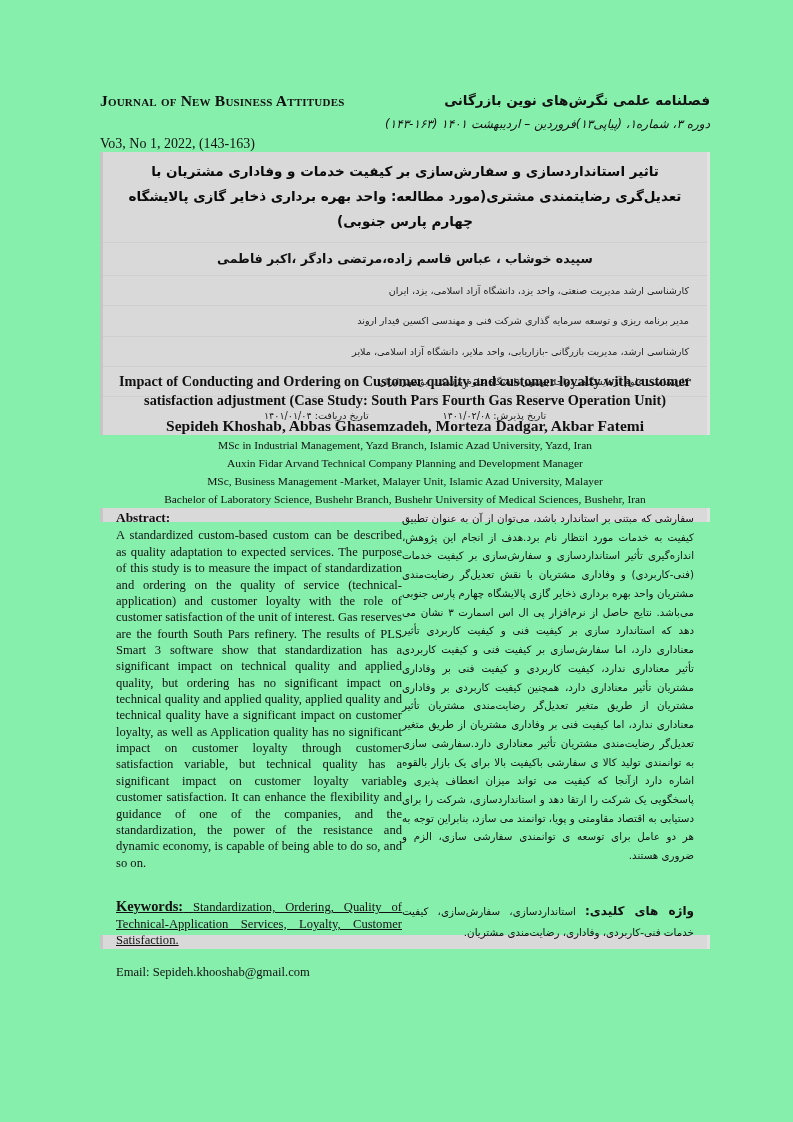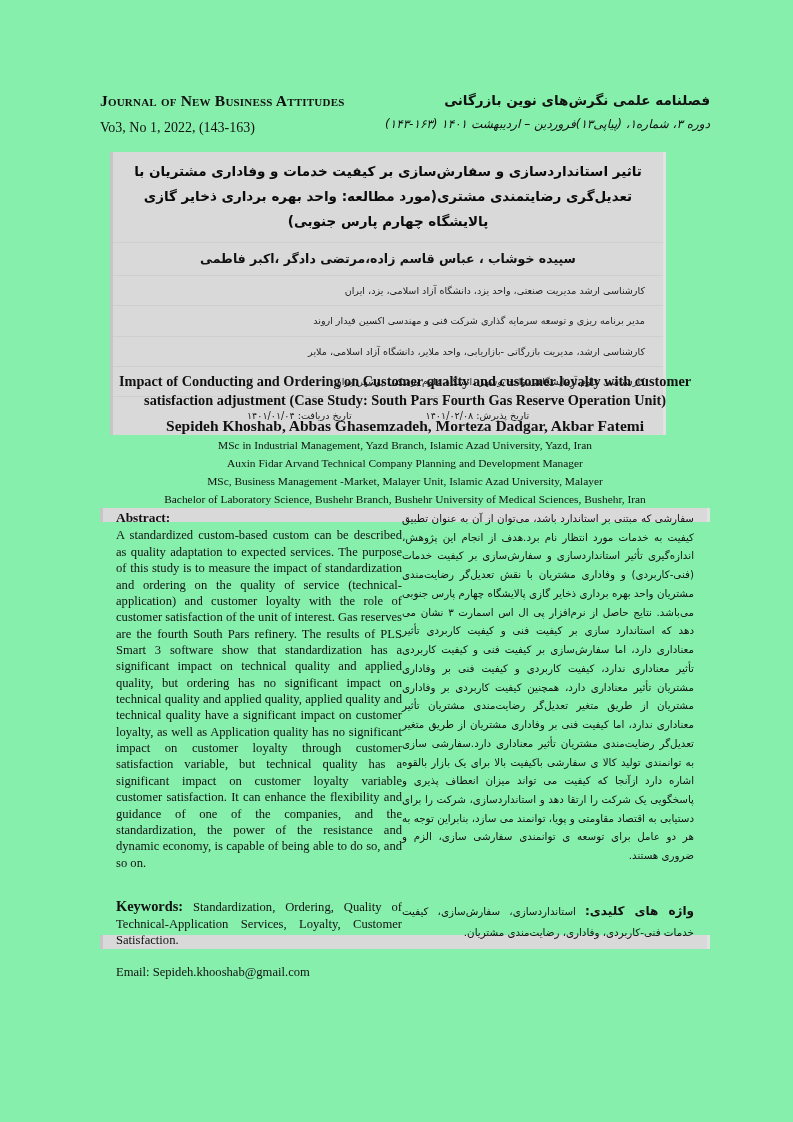--- a/index.html
+++ b/index.html
@@ -34,21 +34,21 @@
   }
   .journal-name-en {
     font-size: 15.5px;
     font-weight: bold;
     letter-spacing: 0.2px;
     white-space: nowrap;
     font-variant: small-caps;
   }
   .issue-line-en {
     font-size: 14px;
-    margin-top: 10px;
+    margin-top: 26px;
     white-space: nowrap;
   }
   .masthead-right {
     text-align: right;
     direction: rtl;
     font-family: "DejaVu Sans", "Liberation Sans", sans-serif;
   }
   .journal-name-fa {
     font-size: 13.5px;
     font-weight: bold;
@@ -57,23 +57,23 @@
   .issue-line-fa {
     font-size: 12px;
     margin-top: 9px;
     white-space: nowrap;
     font-style: italic;
   }
 
   
   .fa-panel {
     position: absolute;
-    left: 110px;
+    left: 100px;
     top: 152px;
-    width: 556px;
+    width: 610px;
     background: #d9d9d9;
     border-left: 3px solid #c6c6c6;
     border-right: 3px solid #e2e2e2;
     direction: rtl;
     font-family: "DejaVu Sans", "Liberation Sans", sans-serif;
     box-sizing: border-box;
     padding: 0;
   }
   .fa-row {
     border-bottom: 1px solid #cfcfcf;
@@ -174,20 +174,21 @@
   .col-en .lbl {
     font-weight: bold;
     font-size: 13.4px;
     display: block;
     margin-bottom: 1px;
   }
   .col-en p { margin: 0; text-align: justify; }
   .kw-en {
     margin-top: 26px !important;
     text-align: justify;
+    text-decoration: underline;
   }
   .kw-en .kw-lbl {
     font-weight: bold;
     font-size: 14.4px;
   }
 
   .col-fa {
     width: 292px;
     direction: rtl;
     text-align: justify;

